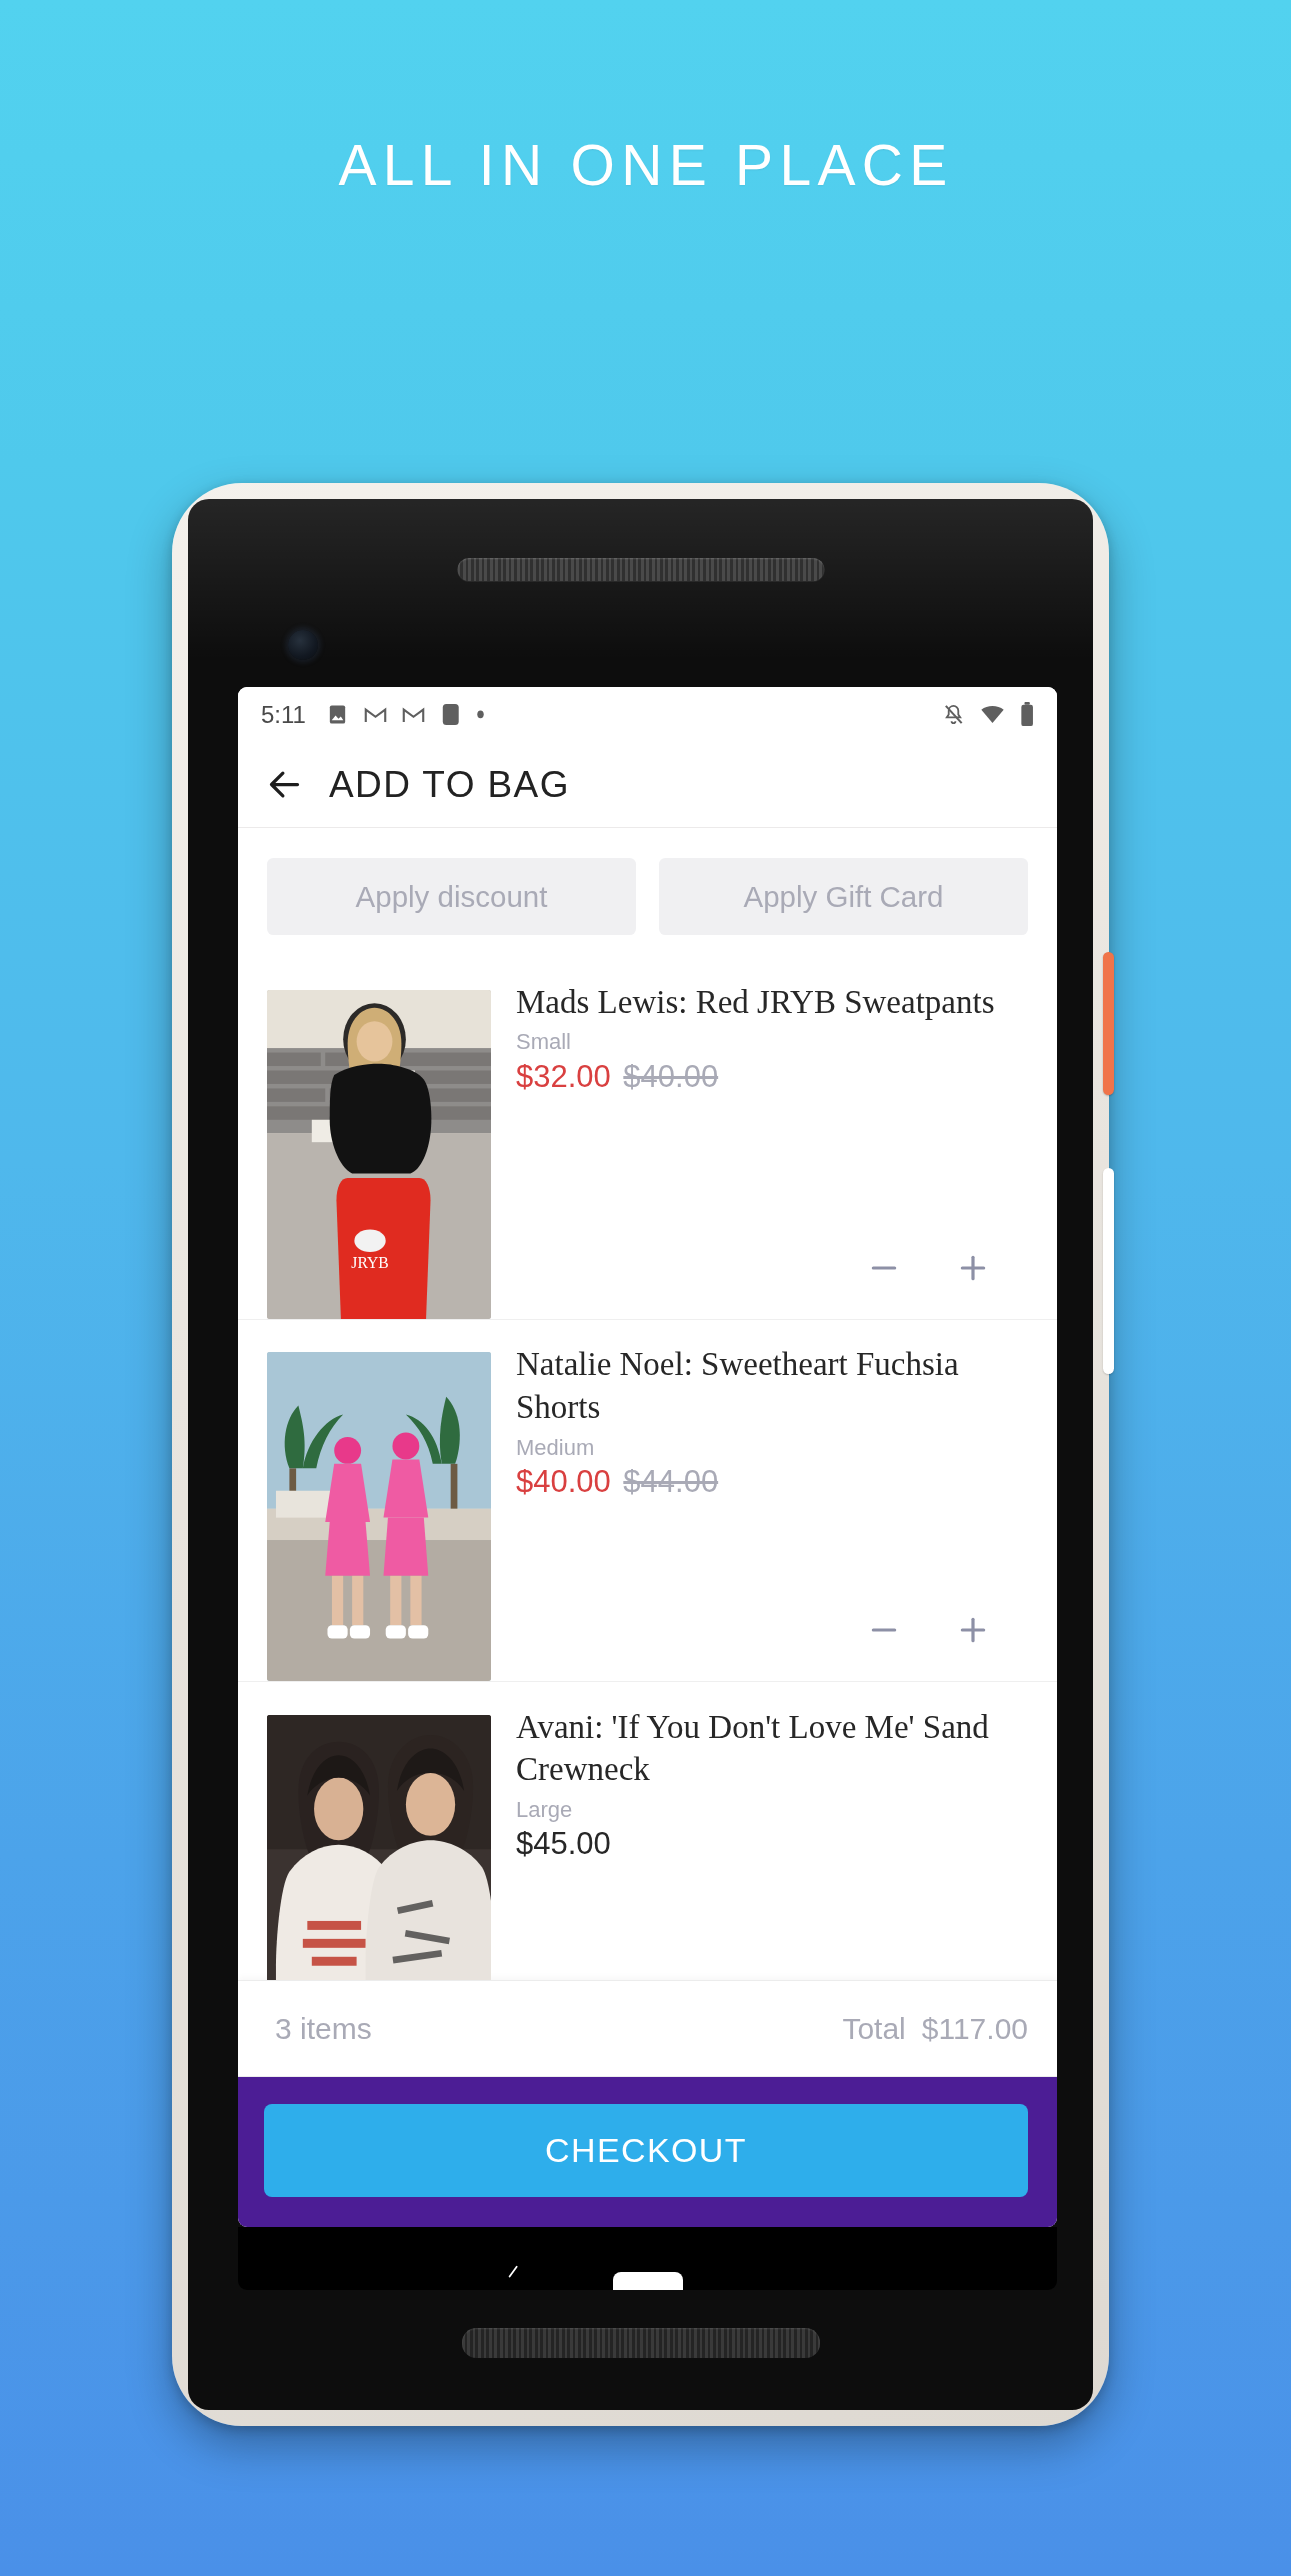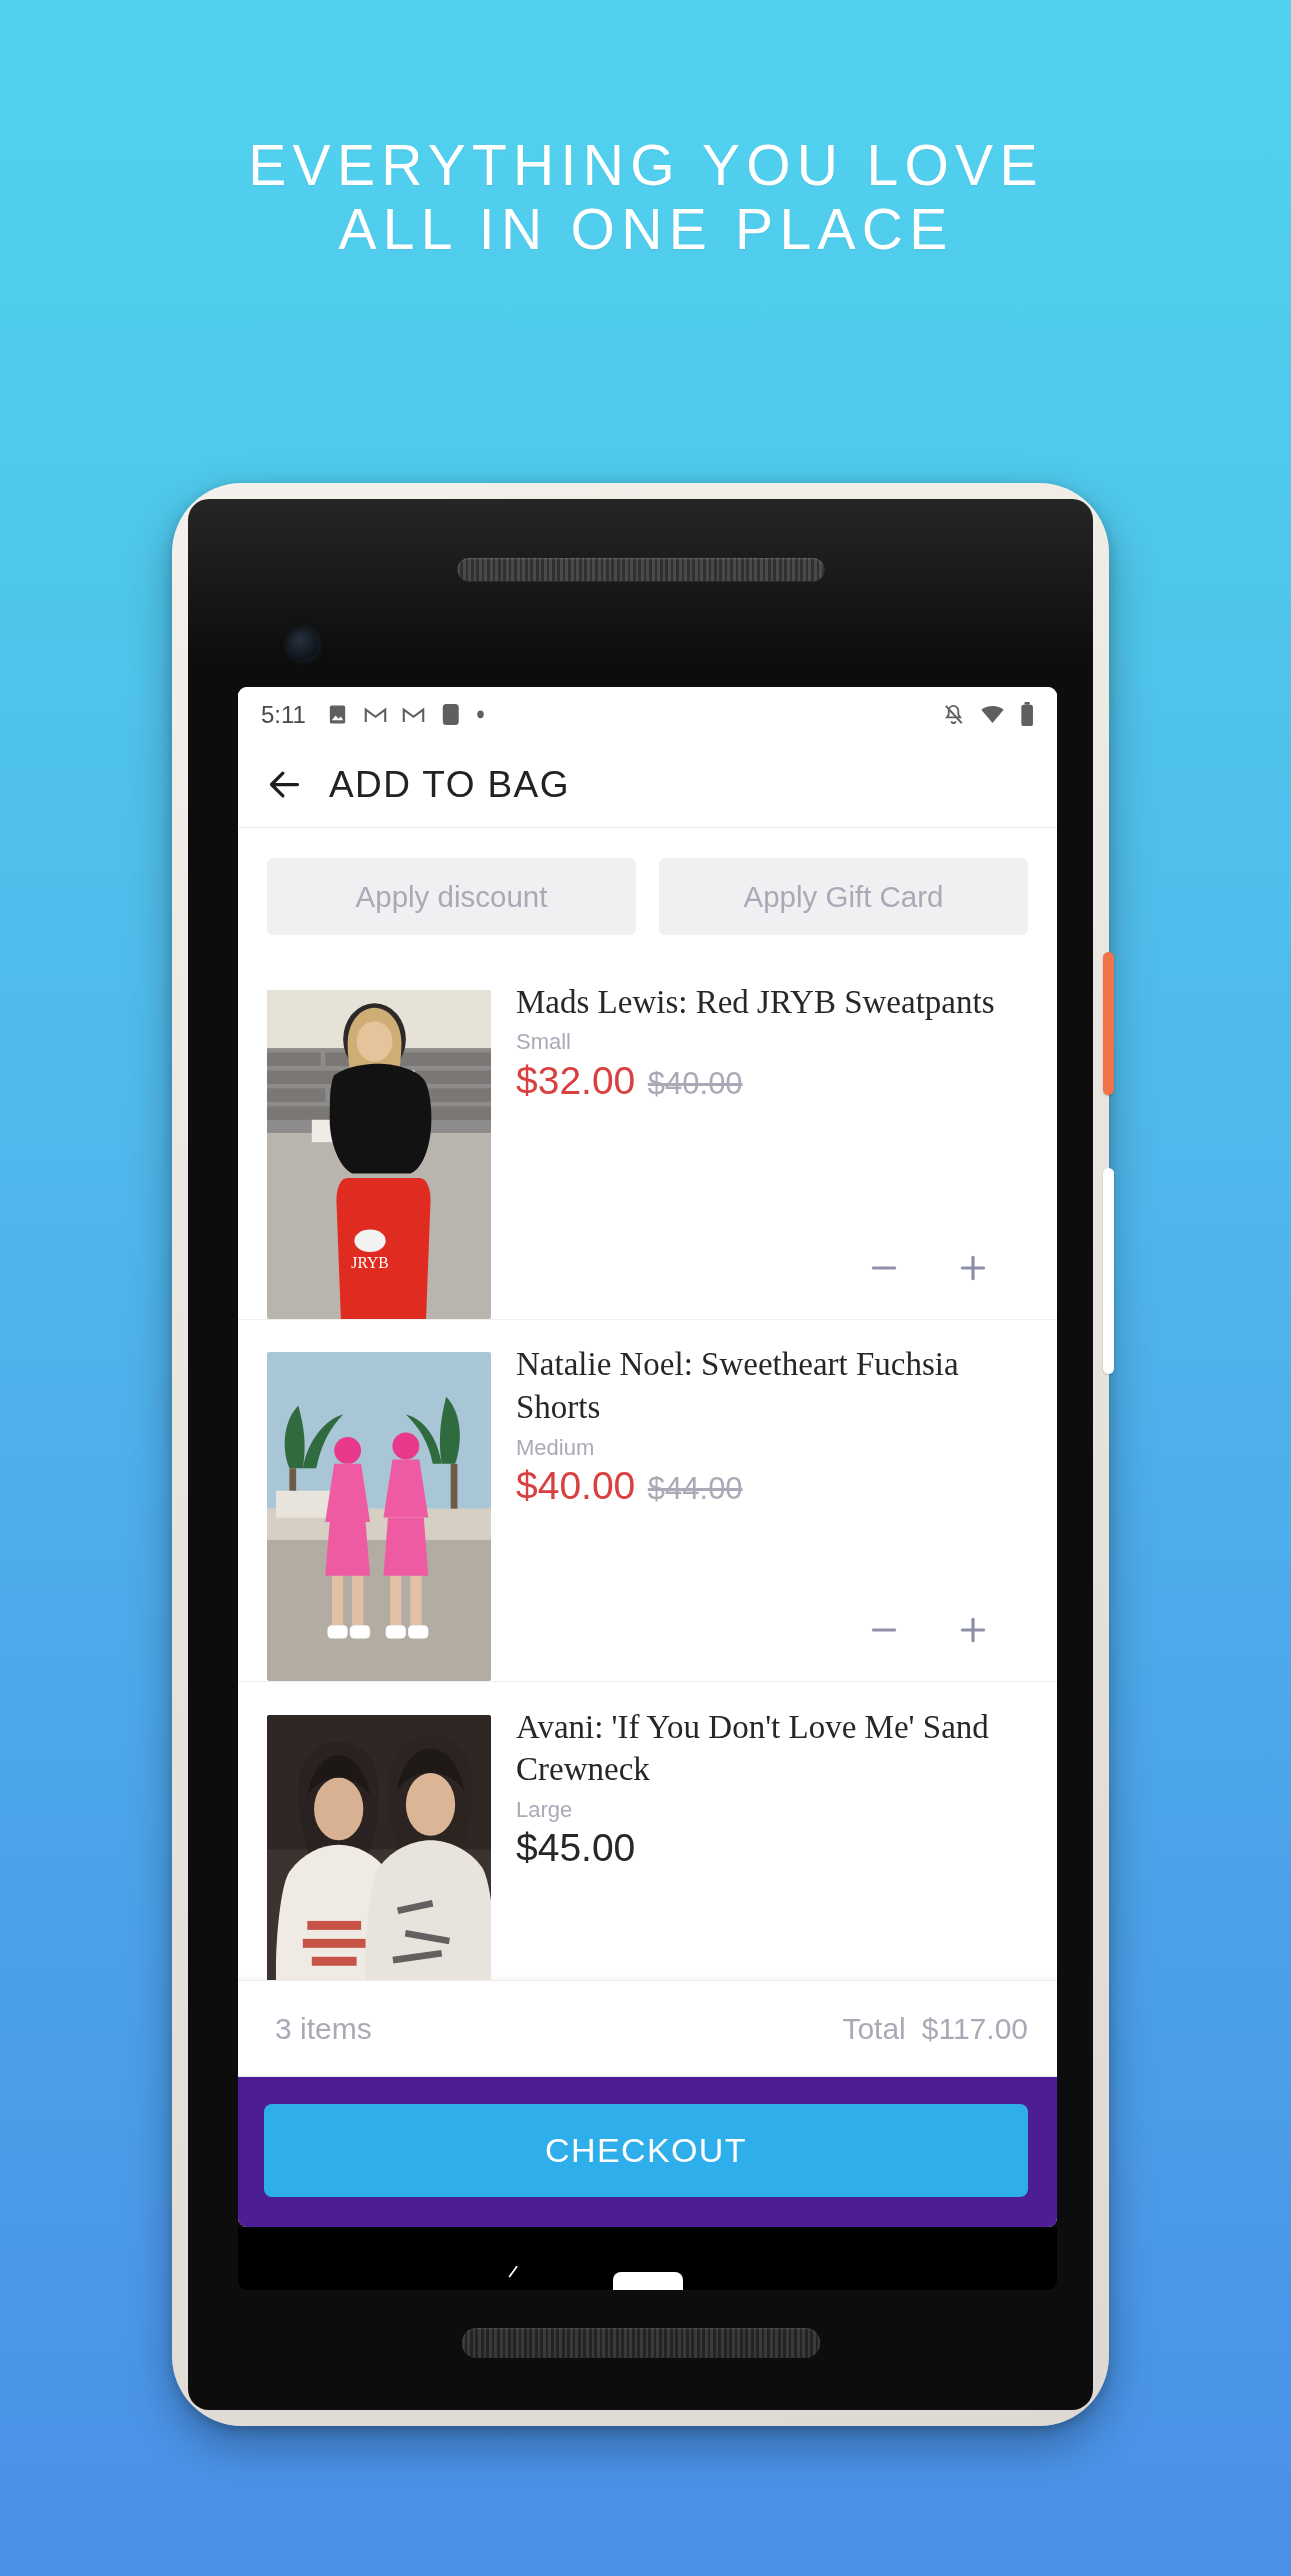--- a/index.html
+++ b/index.html
@@ -190,21 +190,21 @@
     font-weight:400;
   }
   .item-size {
     font-family:"Liberation Sans Narrow","Liberation Sans",sans-serif;
     font-size:22px; color:#a9aab6;
     margin-top:5.4px;
   }
   .item-prices { margin-top:3.6px; display:flex; align-items:baseline; gap:12.5px; }
   .price-now {
     font-family:"Liberation Sans Narrow","Liberation Sans",sans-serif;
-    font-size:39px; color:#d94040;
+    font-size:31px; color:#d94040;
   }
   .price-now.plain { color:#272727; }
   .price-was {
     font-family:"Liberation Sans Narrow","Liberation Sans",sans-serif;
     font-size:31px; color:#a9aab6;
     text-decoration:line-through;
   }
   .stepper {
     margin-top:auto;
     margin-bottom:32px;
@@ -273,21 +273,20 @@
   }
   .nav-back-hint {
     position:absolute; left:268px; bottom:1.8px;
     width:14.3px; height:23px;
   }
 </style>
 </head>
 <body>
 
 <div class="headline">
-  <span class="l1">EVERYTHING YOU LOVE</span>
   <span class="l2">ALL IN ONE PLACE</span>
 </div>
 
 <div class="device">
   <div class="device-bezel"></div>
   <div class="btn-power"></div>
   <div class="btn-volume"></div>
 
   <div class="device-face">
     <div class="face-gloss"></div>

